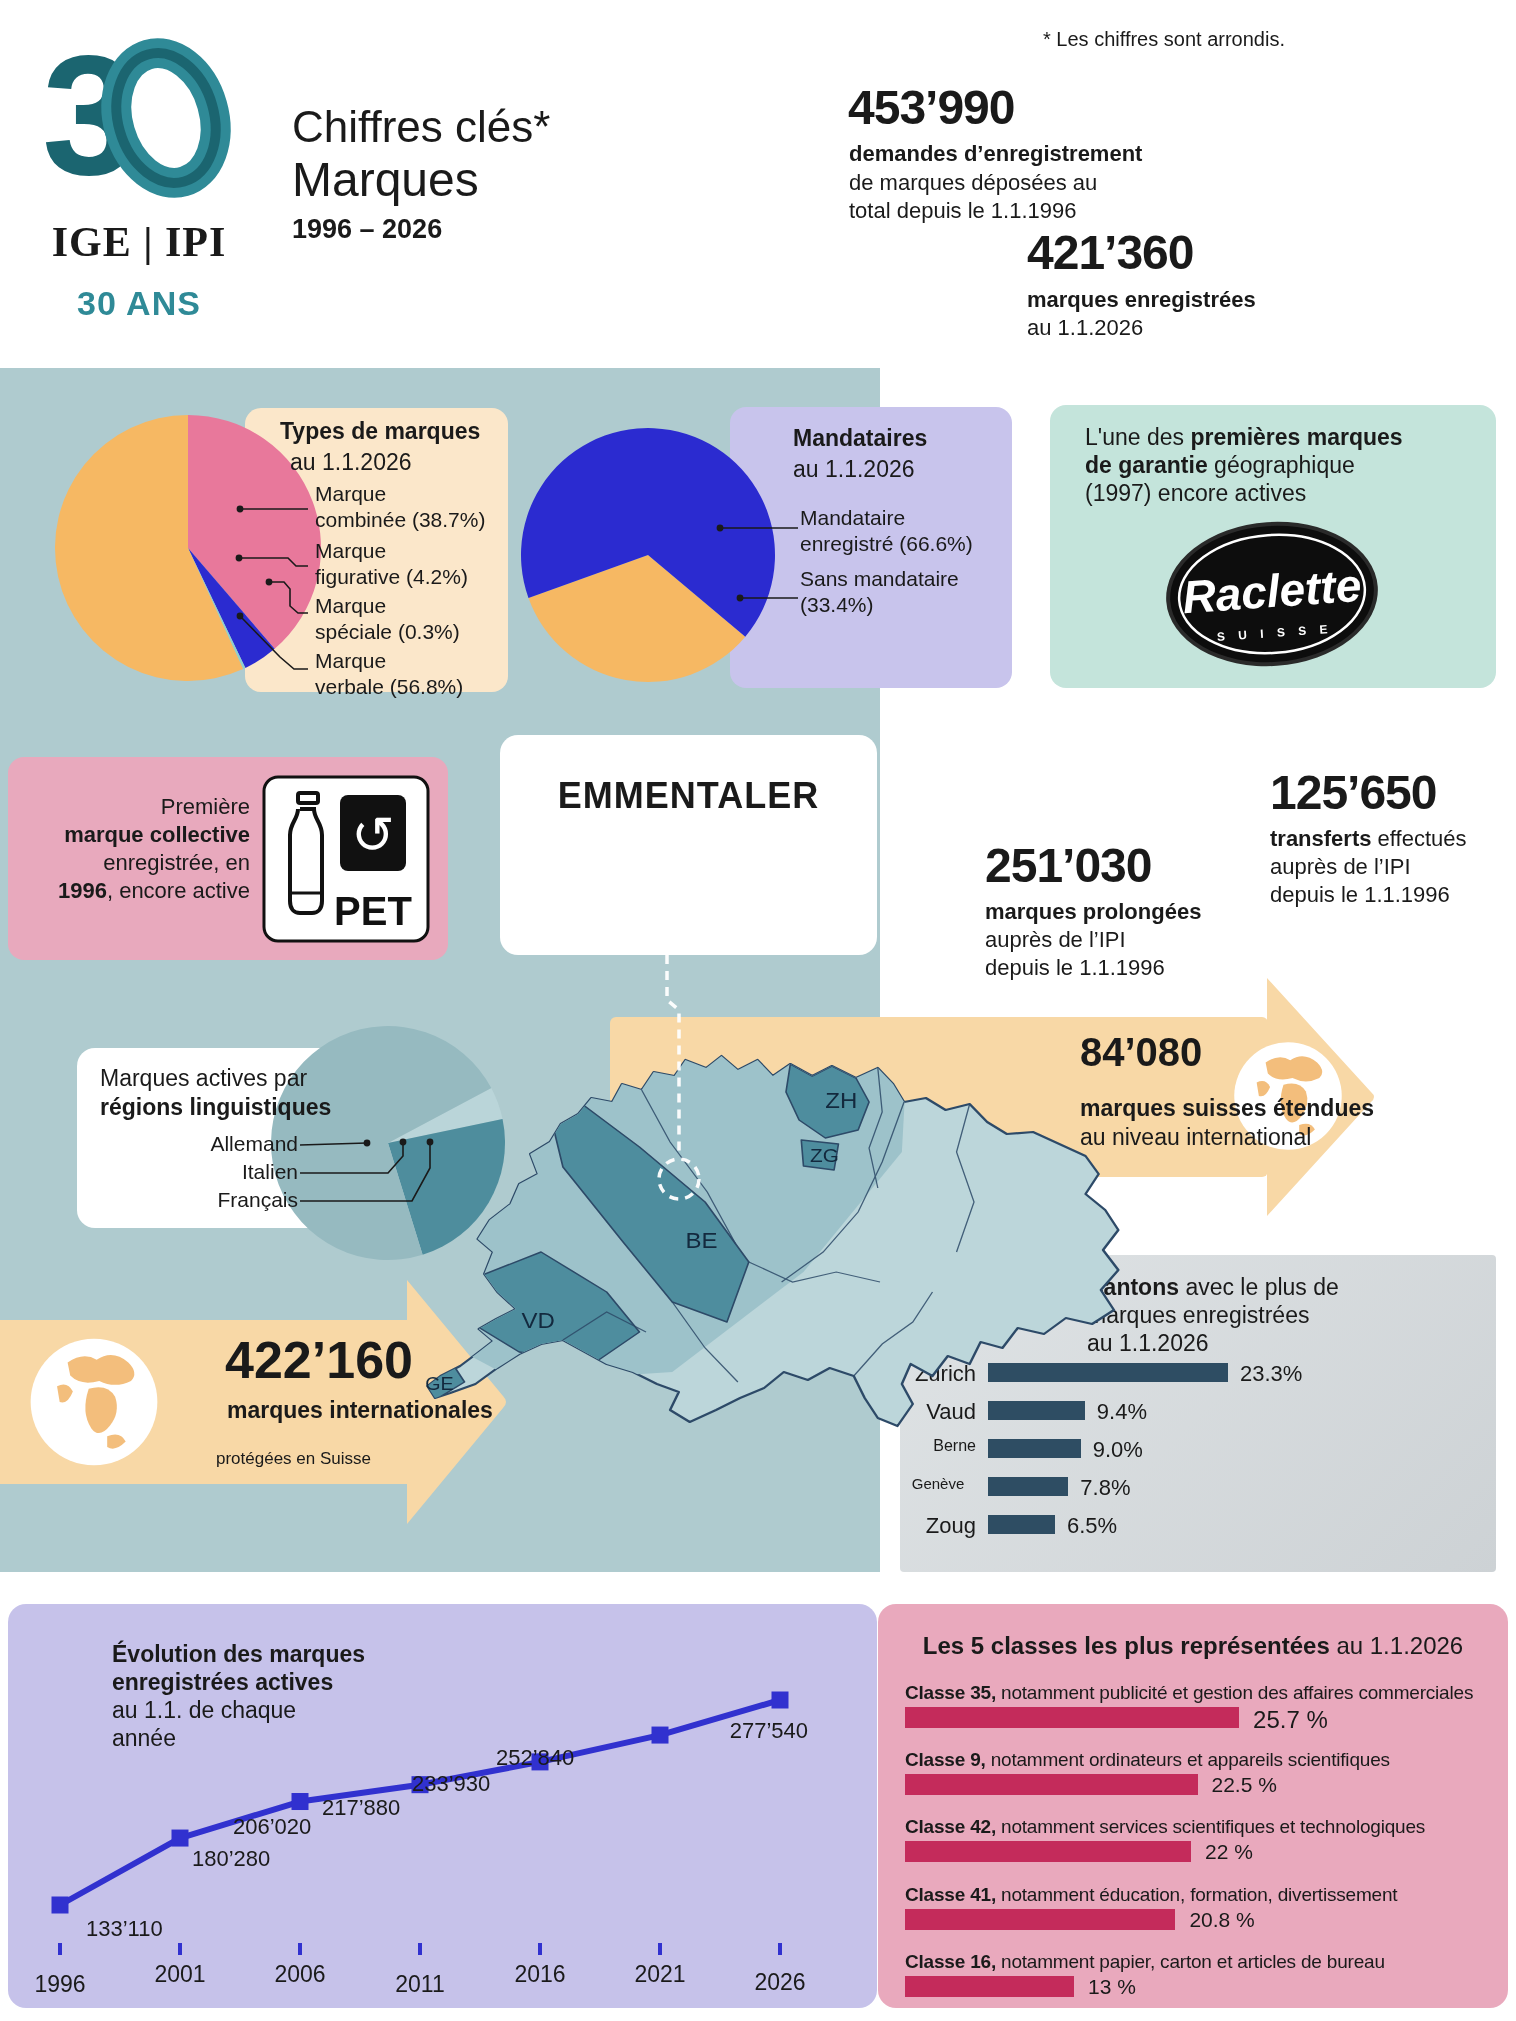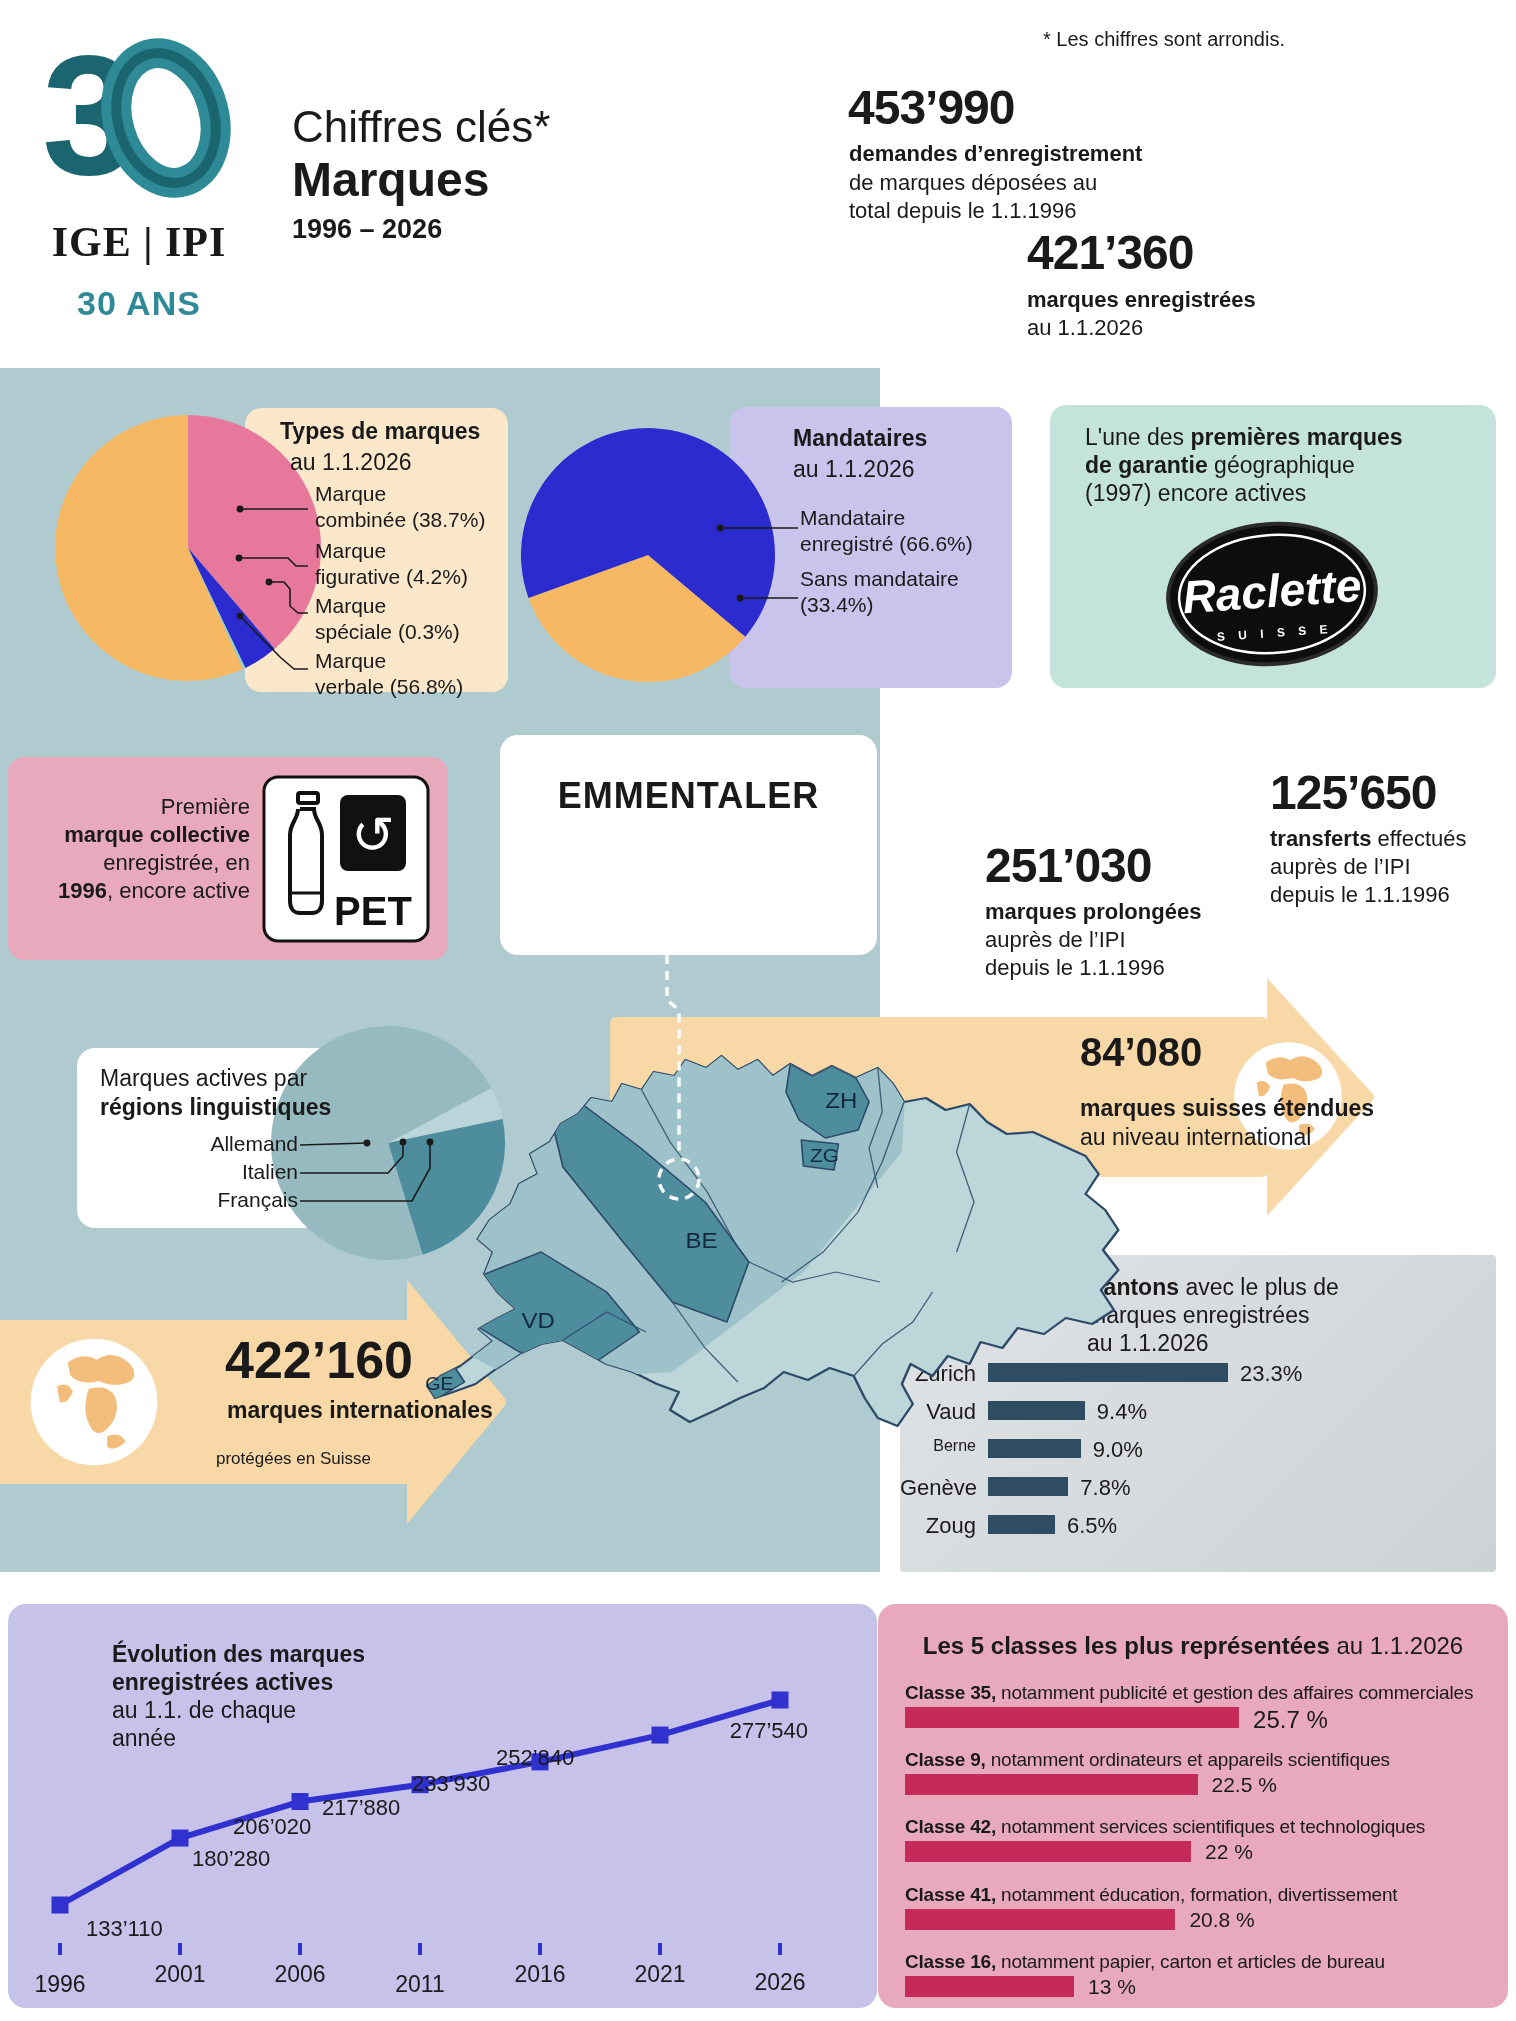--- a/index.html
+++ b/index.html
@@ -31,21 +31,21 @@
 
   <svg class="abs" style="left:40px;top:28px" width="200" height="172" viewBox="0 0 200 172">
     <text x="2" y="146" font-size="170" font-weight="800" fill="#1B6570">3</text>
     <ellipse cx="126" cy="90" rx="48" ry="66" fill="none" stroke="#2F8A97" stroke-width="30" transform="rotate(-16 126 90)"></ellipse>
     <ellipse cx="126" cy="90" rx="48" ry="66" fill="none" stroke="#1B6570" stroke-width="10" transform="rotate(-16 126 90)"></ellipse>
   </svg>
   <div class="abs serif" style="left:44px;top:218px;width:190px;text-align:center;font-size:42px;font-weight:700;letter-spacing:1px;">IGE | IPI</div>
   <div class="abs" style="left:44px;top:284px;width:190px;text-align:center;font-size:34px;font-weight:700;color:#2F8A97;letter-spacing:1px;">30 ANS</div>
 
   <div class="abs" style="left:292px;top:102px;font-size:44px;">Chiffres clés*</div>
-  <div class="abs" style="left:292px;top:152px;font-size:48px;font-weight:700;">Marques</div>
+  <div class="abs" style="left:292px;top:152px;font-size:48px;font-weight:400;">Marques</div>
   <div class="abs" style="left:292px;top:214px;font-size:27px;font-weight:700;">1996 – 2026</div>
 
   <div class="abs" style="left:1043px;top:28px;font-size:20px;">*  Les chiffres sont arrondis.</div>
 
   <div class="abs num" style="left:848px;top:80px;">453’990</div>
   <div class="abs cap b" style="left:849px;top:140px;">demandes d’enregistrement</div>
   <div class="abs cap" style="left:849px;top:169px;">de marques déposées au</div>
   <div class="abs cap" style="left:849px;top:197px;">total depuis le 1.1.1996</div>
 
   <div class="abs num" style="left:1027px;top:225px;">421’360</div>
@@ -202,21 +202,21 @@
     </div>
   <div style="position: absolute; left: 0px; top: 106px; width: 76px; text-align: right; font-size: 22px;">Zurich</div>
       <div style="position: absolute; left: 88px; top: 108px; width: 239.99px; height: 19px; background: rgb(46, 77, 99);"></div>
       <div style="position: absolute; left: 339.99px; top: 106px; font-size: 22px;">23.3%</div>
       <div style="position: absolute; left: 0px; top: 144px; width: 76px; text-align: right; font-size: 22px;">Vaud</div>
       <div style="position: absolute; left: 88px; top: 146px; width: 96.82px; height: 19px; background: rgb(46, 77, 99);"></div>
       <div style="position: absolute; left: 196.82px; top: 144px; font-size: 22px;">9.4%</div>
       <div style="position: absolute; left: 0px; top: 182px; width: 76px; text-align: right; font-size: 16px;">Berne</div>
       <div style="position: absolute; left: 88px; top: 184px; width: 92.7px; height: 19px; background: rgb(46, 77, 99);"></div>
       <div style="position: absolute; left: 192.7px; top: 182px; font-size: 22px;">9.0%</div>
-      <div style="position: absolute; left: 0px; top: 220px; width: 76px; text-align: left; font-size: 22px;">Genève</div>
+      <div style="position: absolute; left: 0px; top: 220px; width: 76px; text-align: center; font-size: 15px;">Genève</div>
       <div style="position: absolute; left: 88px; top: 222px; width: 80.34px; height: 19px; background: rgb(46, 77, 99);"></div>
       <div style="position: absolute; left: 180.34px; top: 220px; font-size: 22px;">7.8%</div>
       <div style="position: absolute; left: 0px; top: 258px; width: 76px; text-align: right; font-size: 22px;">Zoug</div>
       <div style="position: absolute; left: 88px; top: 260px; width: 66.95px; height: 19px; background: rgb(46, 77, 99);"></div>
       <div style="position: absolute; left: 166.95px; top: 258px; font-size: 22px;">6.5%</div>
     </div>
 
   <svg class="abs" style="left:388px;top:952px;z-index:3;" width="820" height="512" viewBox="0 0 750 512" preserveAspectRatio="none">
     <defs>
       <clipPath id="chclip">

